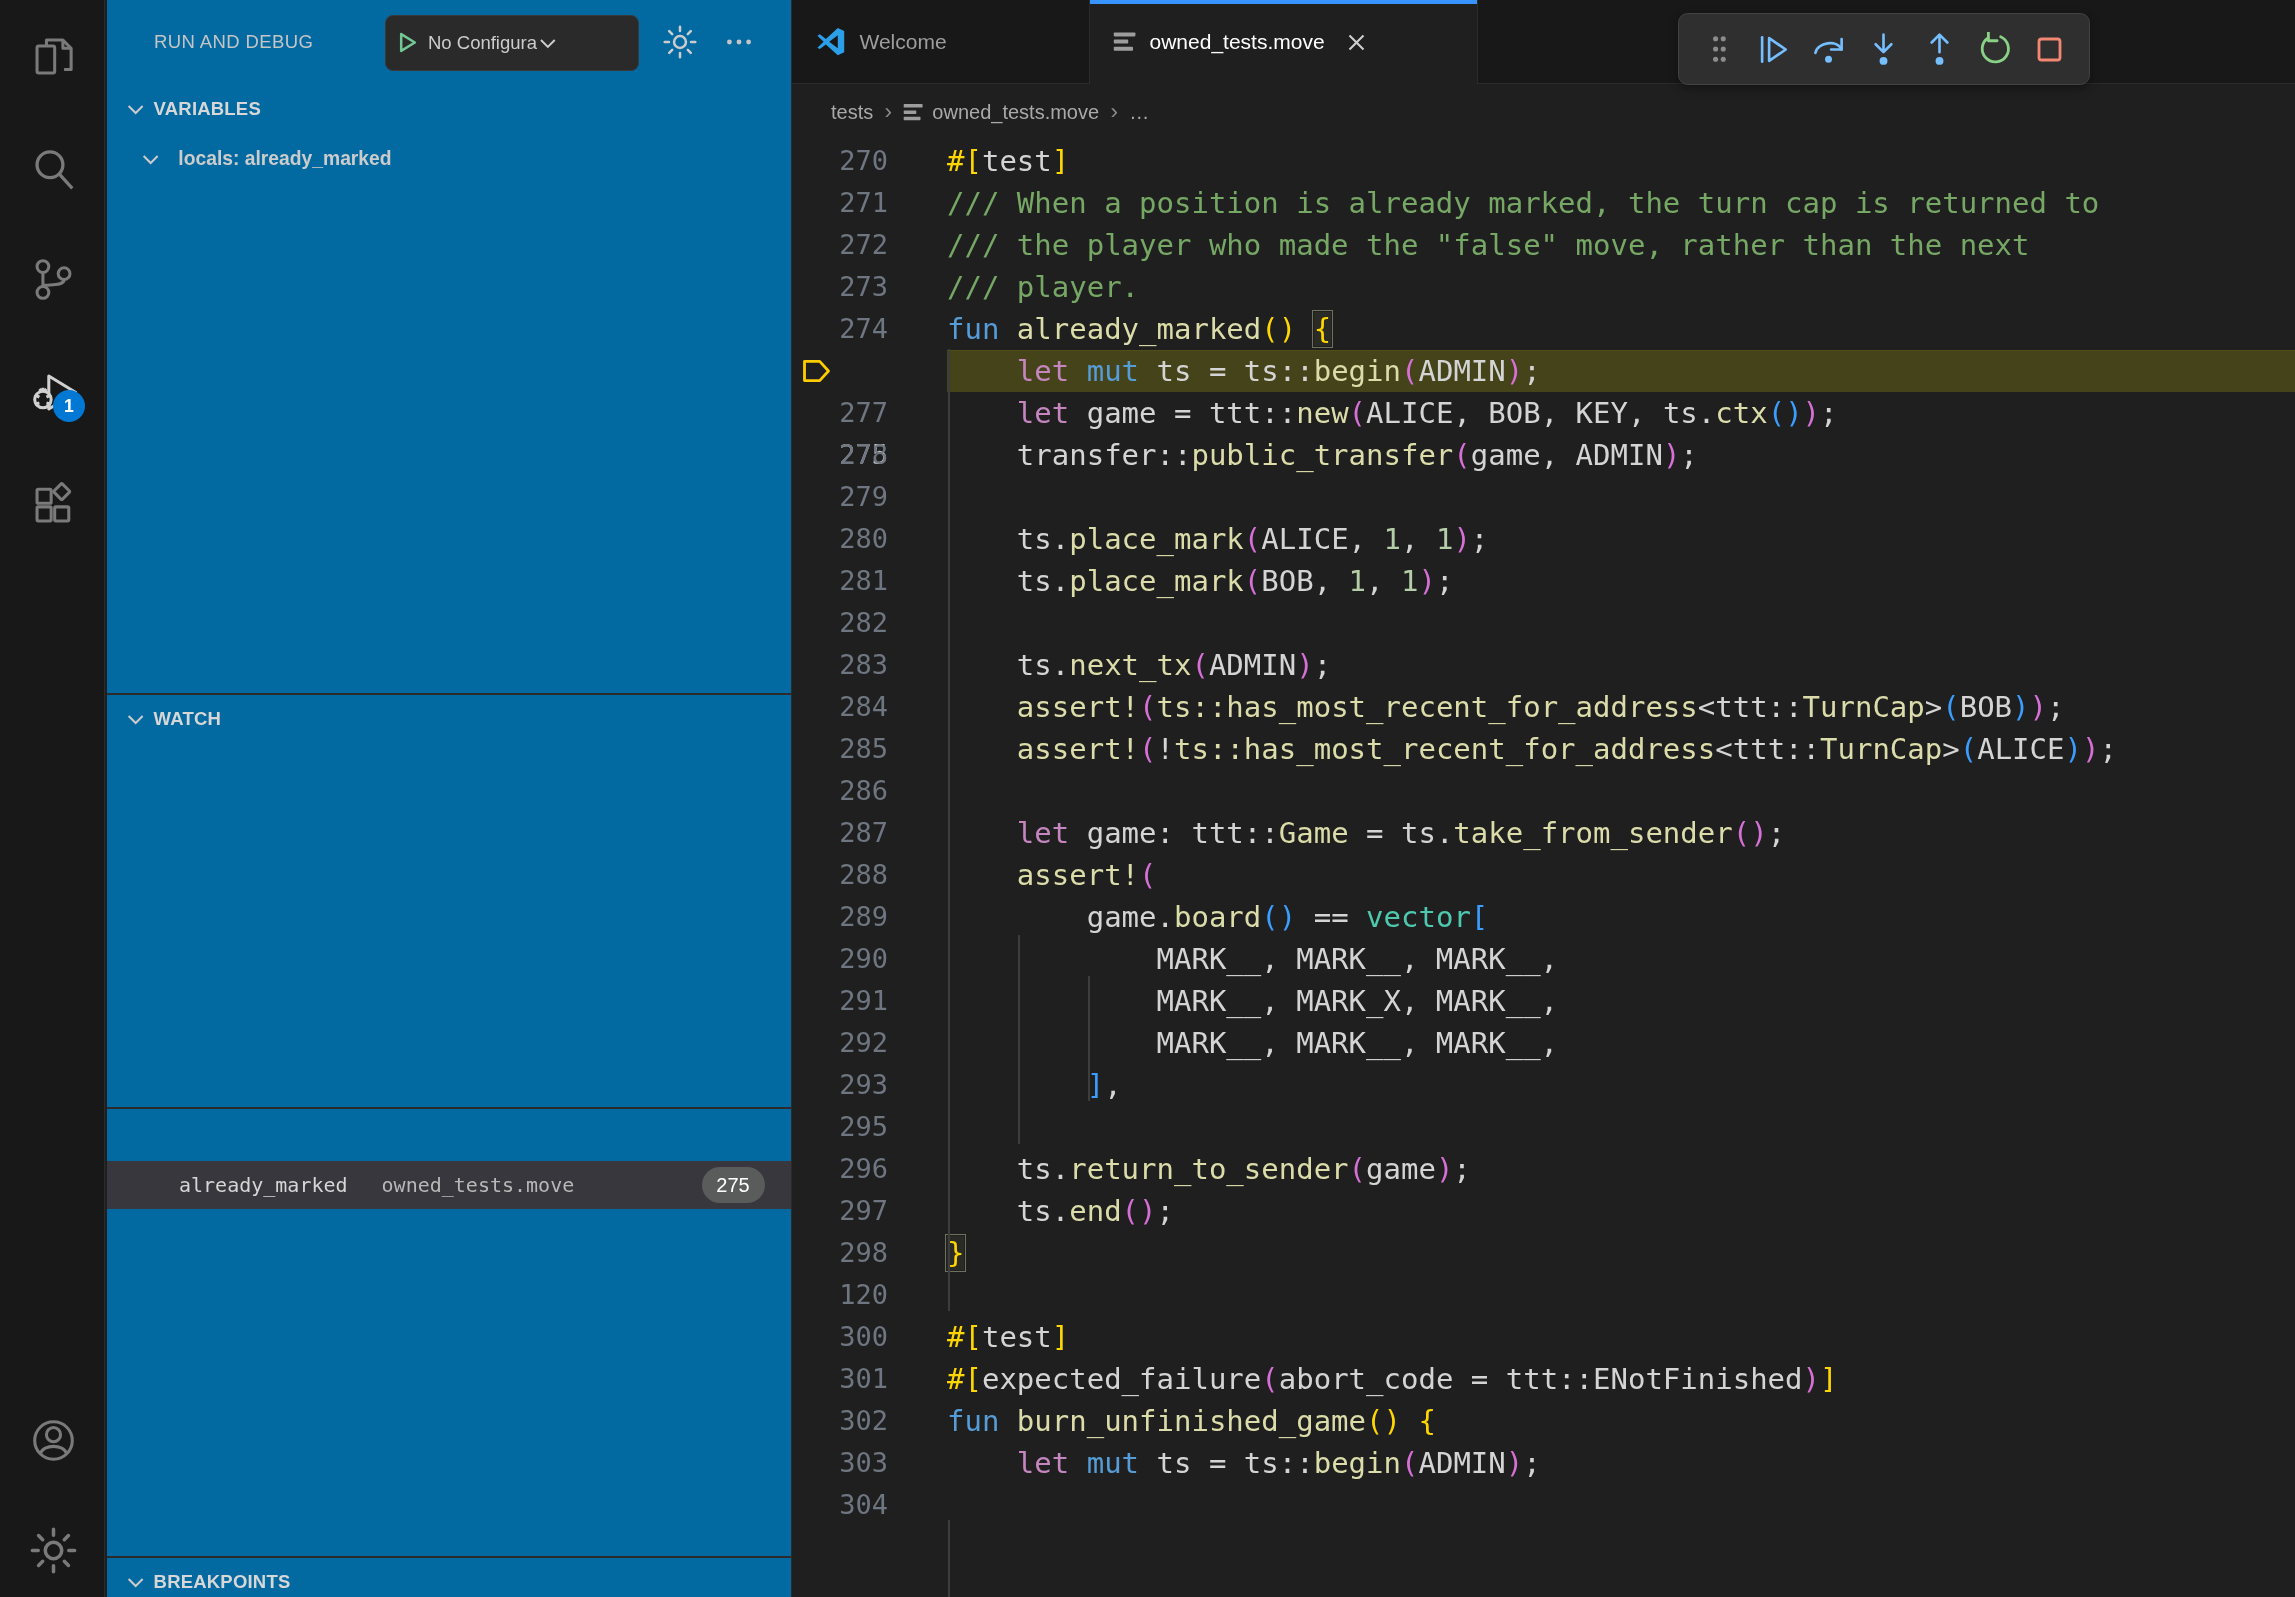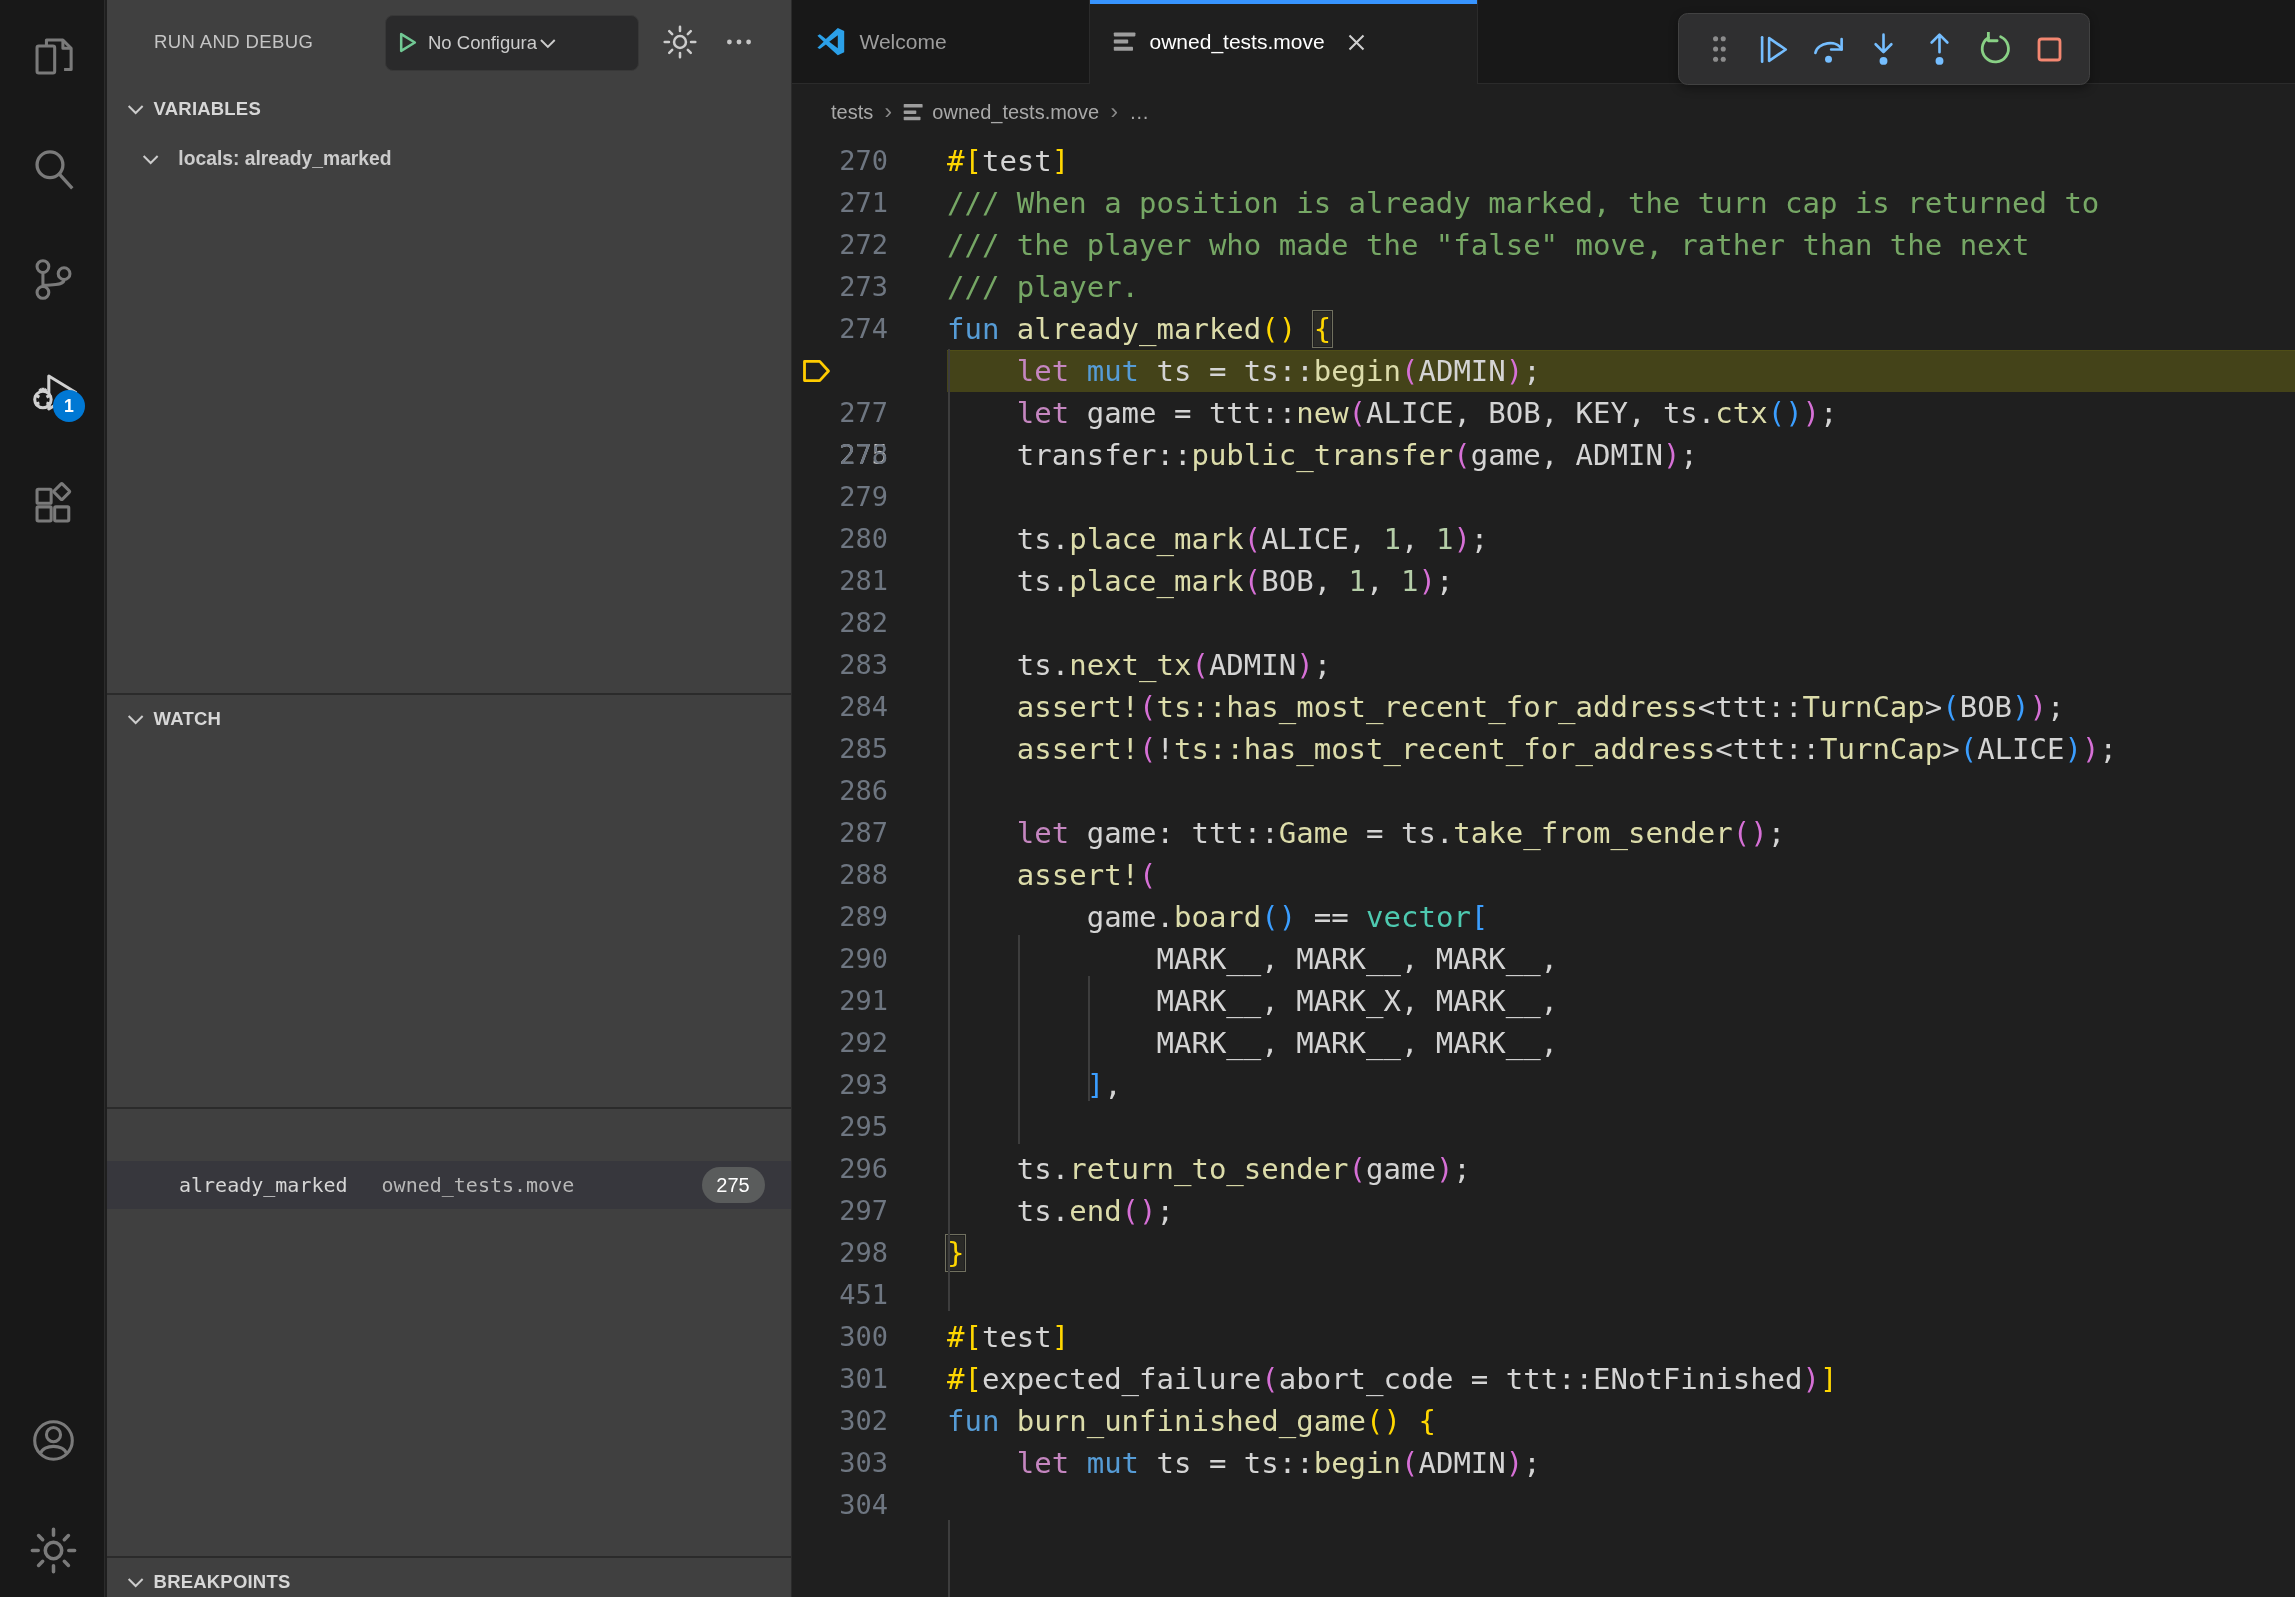--- a/index.html
+++ b/index.html
@@ -11,21 +11,21 @@
   .activitybar { position:absolute; left:0; top:0; width:105px; height:100%;
                  background:#181818; border-right:1.6px solid #2b2b2b; }
   .ab-icon { position:absolute; left:29px; width:48px; height:48px;
              display:flex; align-items:center; justify-content:center; cursor:pointer; }
   .ab-badge { position:absolute; right:-8px; bottom:-6.4px; width:32px; height:32px;
               border-radius:50%; background:#0078d4; color:#fff; font-size:17.7px;
               font-weight:700; display:flex; align-items:center; justify-content:center; }
 
   
   .sidebar { position:absolute; left:107px; top:0; width:685px; height:100%;
-             background:#404040; border-right:1.6px solid #2b2b2b; }
+             background:#0369a1; border-right:1.6px solid #2b2b2b; }
   .sb-header { position:absolute; left:0; top:0; width:100%; height:84px; }
   .sb-title { position:absolute; left:47px; top:0; height:84px; display:flex; align-items:center;
               color:#c5c5c5; font-size:18.5px; letter-spacing:0.4px; white-space:nowrap; }
   .config-btn { position:absolute; left:278px; top:14.5px; width:254px; height:56px;
                 background:#2a2a2b; border:0.8px solid #383838; border-radius:8px;
                 display:flex; align-items:center; padding:0 11.3px; cursor:pointer; }
   .cfg-text { color:#cccccc; font-size:18.5px; white-space:nowrap; overflow:hidden;
               max-width:161px; margin-left:9.7px; }
   .cfg-chev { margin-left:1.6px; flex:none; }
   .hdr-ico { position:absolute; top:17.7px; width:48px; height:48px; display:flex;
@@ -296,21 +296,21 @@
           <div class="code-row"><div class="gutter"><span class="ln">288</span></div><div class="ltxt"><span class="tok-txt">    </span><span class="tok-fn">assert!</span><span class="tok-b2">(</span></div></div>
           <div class="code-row"><div class="gutter"><span class="ln">289</span></div><div class="ltxt"><span class="tok-txt">        game.</span><span class="tok-fn">board</span><span class="tok-b3">(</span><span class="tok-b3">)</span><span class="tok-txt"> == </span><span class="tok-type">vector</span><span class="tok-b3">[</span></div></div>
           <div class="code-row"><div class="gutter"><span class="ln">290</span></div><div class="ltxt"><span class="tok-txt">            MARK__, MARK__, MARK__,</span></div></div>
           <div class="code-row"><div class="gutter"><span class="ln">291</span></div><div class="ltxt"><span class="tok-txt">            MARK__, MARK_X, MARK__,</span></div></div>
           <div class="code-row"><div class="gutter"><span class="ln">292</span></div><div class="ltxt"><span class="tok-txt">            MARK__, MARK__, MARK__,</span></div></div>
           <div class="code-row"><div class="gutter"><span class="ln">293</span></div><div class="ltxt"><span class="tok-txt">        </span><span class="tok-b3">]</span><span class="tok-txt">,</span></div></div>
           <div class="code-row"><div class="gutter"><span class="ln">295</span></div><div class="ltxt"></div></div>
           <div class="code-row"><div class="gutter"><span class="ln">296</span></div><div class="ltxt"><span class="tok-txt">    ts.</span><span class="tok-fn">return_to_sender</span><span class="tok-b2">(</span><span class="tok-txt">game</span><span class="tok-b2">)</span><span class="tok-txt">;</span></div></div>
           <div class="code-row"><div class="gutter"><span class="ln">297</span></div><div class="ltxt"><span class="tok-txt">    ts.</span><span class="tok-fn">end</span><span class="tok-b2">(</span><span class="tok-b2">)</span><span class="tok-txt">;</span></div></div>
           <div class="code-row"><div class="gutter"><span class="ln">298</span></div><div class="ltxt"><span class="tok-b1 tok-box">}</span></div></div>
-          <div class="code-row"><div class="gutter"><span class="ln">451</span></div><div class="ltxt"></div></div>
+          <div class="code-row"><div class="gutter"><span class="ln">120</span></div><div class="ltxt"></div></div>
           <div class="code-row"><div class="gutter"><span class="ln">300</span></div><div class="ltxt"><span class="tok-b1">#[</span><span class="tok-txt">test</span><span class="tok-b1">]</span></div></div>
           <div class="code-row"><div class="gutter"><span class="ln">301</span></div><div class="ltxt"><span class="tok-b1">#[</span><span class="tok-txt">expected_failure</span><span class="tok-b2">(</span><span class="tok-txt">abort_code = ttt::ENotFinished</span><span class="tok-b2">)</span><span class="tok-b1">]</span></div></div>
           <div class="code-row"><div class="gutter"><span class="ln">302</span></div><div class="ltxt"><span class="tok-kw">fun </span><span class="tok-fn">burn_unfinished_game</span><span class="tok-b1">(</span><span class="tok-b1">)</span><span class="tok-txt"> </span><span class="tok-b1">{</span></div></div>
           <div class="code-row"><div class="gutter"><span class="ln">303</span></div><div class="ltxt"><span class="tok-txt">    </span><span class="tok-let">let</span><span class="tok-txt"> </span><span class="tok-kw">mut</span><span class="tok-txt"> ts = ts::</span><span class="tok-fn">begin</span><span class="tok-b2">(</span><span class="tok-txt">ADMIN</span><span class="tok-b2">)</span><span class="tok-txt">;</span></div></div>
           <div class="code-row"><div class="gutter"><span class="ln">304</span></div><div class="ltxt"></div></div>
         </div>
       <div class="iguide" style="left:156px; top:209px;  height:962px"></div>
       <div class="iguide" style="left:226px; top:795px;  height:209px"></div>
       <div class="iguide" style="left:296px; top:836px; height:125px"></div>
       <div class="iguide" style="left:156px; top:1380px; height:84px"></div>

